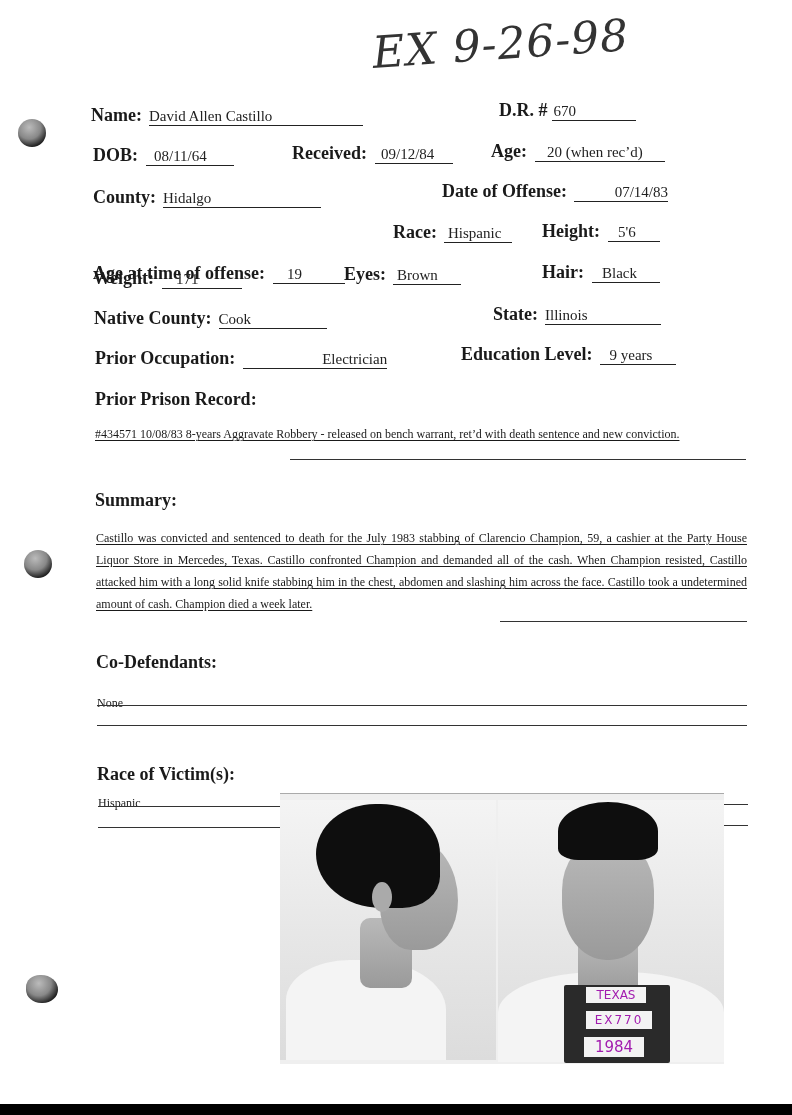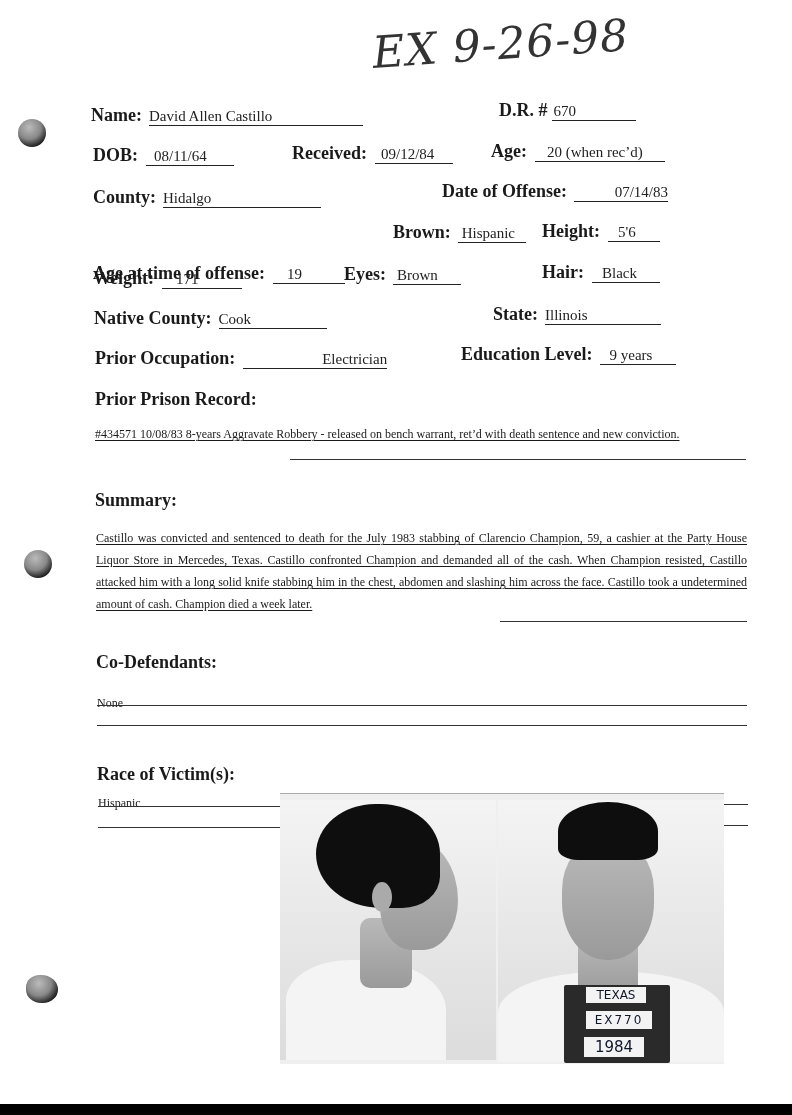--- a/index.html
+++ b/index.html
@@ -14,21 +14,21 @@
   .para span.u { text-decoration: underline; text-decoration-thickness: 1.3px; text-underline-offset: 2px; }
   .line { position: absolute; height: 0; border-top: 1.3px solid #333; }
   .hole { position: absolute; width: 28px; height: 28px; border-radius: 50%;
           background: radial-gradient(circle at 40% 30%, #bbb 0%, #888 45%, #222 75%, #000 100%); }
   .photo { position: absolute; left: 280px; left: 280px; top: 793px; width: 444px; height: 270px; background: #efefef; border-top: 1px solid #aaa; }
   .panel { position: absolute; top: 6px; height: 260px; background: linear-gradient(180deg, #f4f4f4 0%, #e6e6e6 55%, #dcdcdc 100%); }
   .hair { position: absolute; background: #0e0e0e; border-radius: 50% 50% 40% 40%; }
   .face { position: absolute; background: linear-gradient(180deg, #b9b9b9, #9a9a9a); }
   .shirt { position: absolute; background: #f4f4f4; }
   .placard { position: absolute; background: #2a2a2a; border-radius: 2px; }
-  .plate { position: absolute; background: #f3f3f3; color: #0f172a; font-family: "DejaVu Sans", sans-serif; text-align: center; }
+  .plate { position: absolute; background: #f3f3f3; color: #a21caf; font-family: "DejaVu Sans", sans-serif; text-align: center; }
   .bottom-bar { position: absolute; left: 0; top: 1104px; width: 792px; height: 11px; background: #000; }
 </style>
 </head>
 <body>
 
 <div class="hole" style="left:18px; top:119px;"></div>
 <div class="hole" style="left:24px; top:550px;"></div>
 <div class="hole" style="left:26px; top:975px; width:32px; height:28px; border-radius:45% 55% 50% 50%;"></div>
 
 <div class="abs handwriting" style="left:372px; top:18px;">EX 9-26-98</div>
@@ -62,21 +62,21 @@
 <div class="field" style="left:442px; top:181px;text-align:right;">
   <span class="lbl">Date of Offense:</span>
   <span class="val" style="width:86px; padding-left:8px; margin-left:3px;">07/14/83</span>
 </div>
 
 <div class="field" style="left:93px; top:227px;margin-top:36px;">
   <span class="lbl">Age at time of offense:</span>
   <span class="val" style="width:58px; padding-left:14px; margin-left:4px;">19</span>
 </div>
 <div class="field" style="left:393px; top:222px;">
-  <span class="lbl">Brown:</span>
+  <span class="lbl">Race:</span>
   <span class="val" style="width:64px; padding-left:4px; margin-left:3px;">Hispanic</span>
 </div>
 <div class="field" style="left:542px; top:221px;">
   <span class="lbl">Height:</span>
   <span class="val" style="width:42px; padding-left:10px; margin-left:4px;">5'6</span>
 </div>
 
 <div class="field" style="left:93px; top:268px;">
   <span class="lbl">Weight:</span>
   <span class="val" style="width:66px; padding-left:14px; margin-left:4px;">171</span>

